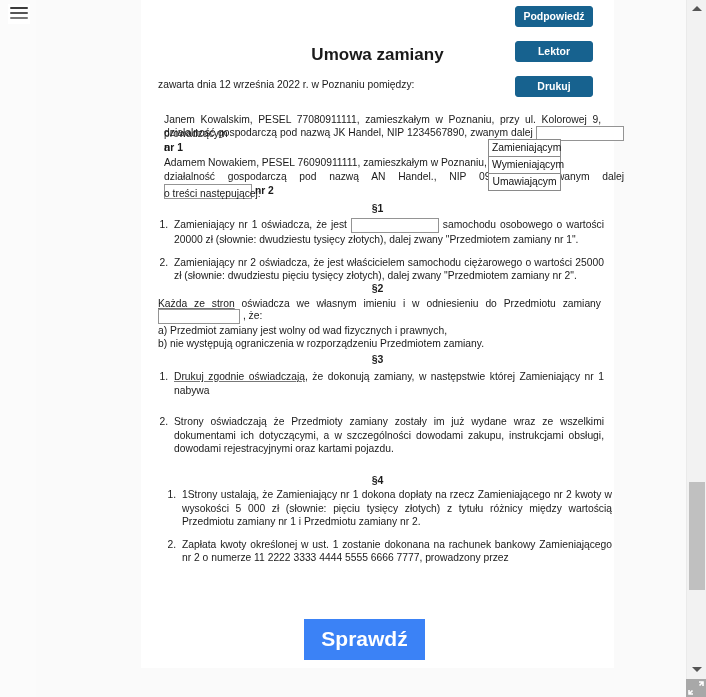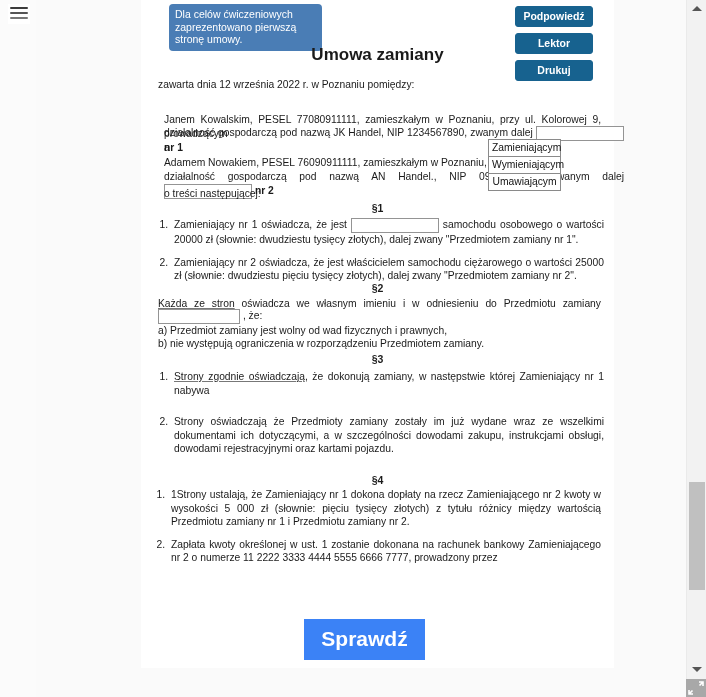--- a/index.html
+++ b/index.html
@@ -73,21 +73,21 @@
     border-radius: 4px;
   }
 
   
   .btn-stack {
     position: absolute;
     left: 479px; top: 6px;
     width: 78px;
     display: flex;
     flex-direction: column;
-    gap: 6px;
+    gap: 14px;
   }
   .btn-blue {
     display: block;
     width: 78px;
     padding: 3px 0 4px 0;
     background: #17628f;
     color: #ffffff;
     border: 1px solid #17628f;
     border-radius: 3px;
     font-size: 10.5px;
@@ -250,21 +250,20 @@
       <i></i>
       <i></i>
       <i></i>
     </div>
   </div>
 
   <div class="canvas">
 
     <div class="page"></div>
 
-    <div class="tooltip">Dla celów ćwiczeniowych zaprezentowano pierwszą stronę umowy.</div>
 
     <div class="btn-stack">
       <button class="btn-blue">Podpowiedź</button>
       <button class="btn-blue">Lektor</button>
       <button class="btn-blue">Drukuj</button>
     </div>
 
     <div class="doc">
 
       <div class="doc-title">Umowa zamiany</div>
@@ -315,28 +314,28 @@
         <span>, że:</span>
       </div>
 
       <div class="para ln" style="left:17px; top:324px;">a) Przedmiot zamiany jest wolny od wad fizycznych i prawnych,</div>
       <div class="para ln" style="left:17px; top:337px;">b) nie występują ograniczenia w rozporządzeniu Przedmiotem zamiany.</div>
 
       <div class="sec" style="top:353px;">§3</div>
 
       <ol class="numlist" style="left:8px; top:370px; width:455px;">
         <li>
-          <span class="sp-err">Strony zgodnie oświadczają</span><span>, że dokonują zamiany, w następstwie której Zamieniający nr 1 nabywa</span>
+          <span class="sp-err">Drukuj zgodnie oświadczają</span><span>, że dokonują zamiany, w następstwie której Zamieniający nr 1 nabywa</span>
         </li>
         <li style="margin-top:18px;">Strony oświadczają że Przedmioty zamiany zostały im już wydane wraz ze wszelkimi dokumentami ich dotyczącymi, a w szczególności dowodami zakupu, instrukcjami obsługi, dowodami rejestracyjnymi oraz kartami pojazdu.</li>
       </ol>
 
       <div class="sec" style="top:474px;">§4</div>
 
-      <ol class="numlist" style="left:5px; top:488px; width:455px;">
+      <ol class="numlist" style="left:16px; top:488px; width:455px;">
         <li>1Strony ustalają, że Zamieniający nr 1 dokona dopłaty na rzecz Zamieniającego nr 2 kwoty w wysokości 5 000 zł (słownie: pięciu tysięcy złotych) z tytułu różnicy między wartością Przedmiotu zamiany nr 1 i Przedmiotu zamiany nr 2.</li>
         <li>Zapłata kwoty określonej w ust. 1 zostanie dokonana na rachunek bankowy Zamieniającego nr 2 o numerze 11 2222 3333 4444 5555 6666 7777, prowadzony przez</li>
       </ol>
 
     </div>
 
     <div class="ac-list">
       <div class="ac-item">Zamieniającym</div>
       <div class="ac-item">Wymieniającym</div>
       <div class="ac-item">Umawiającym</div>

